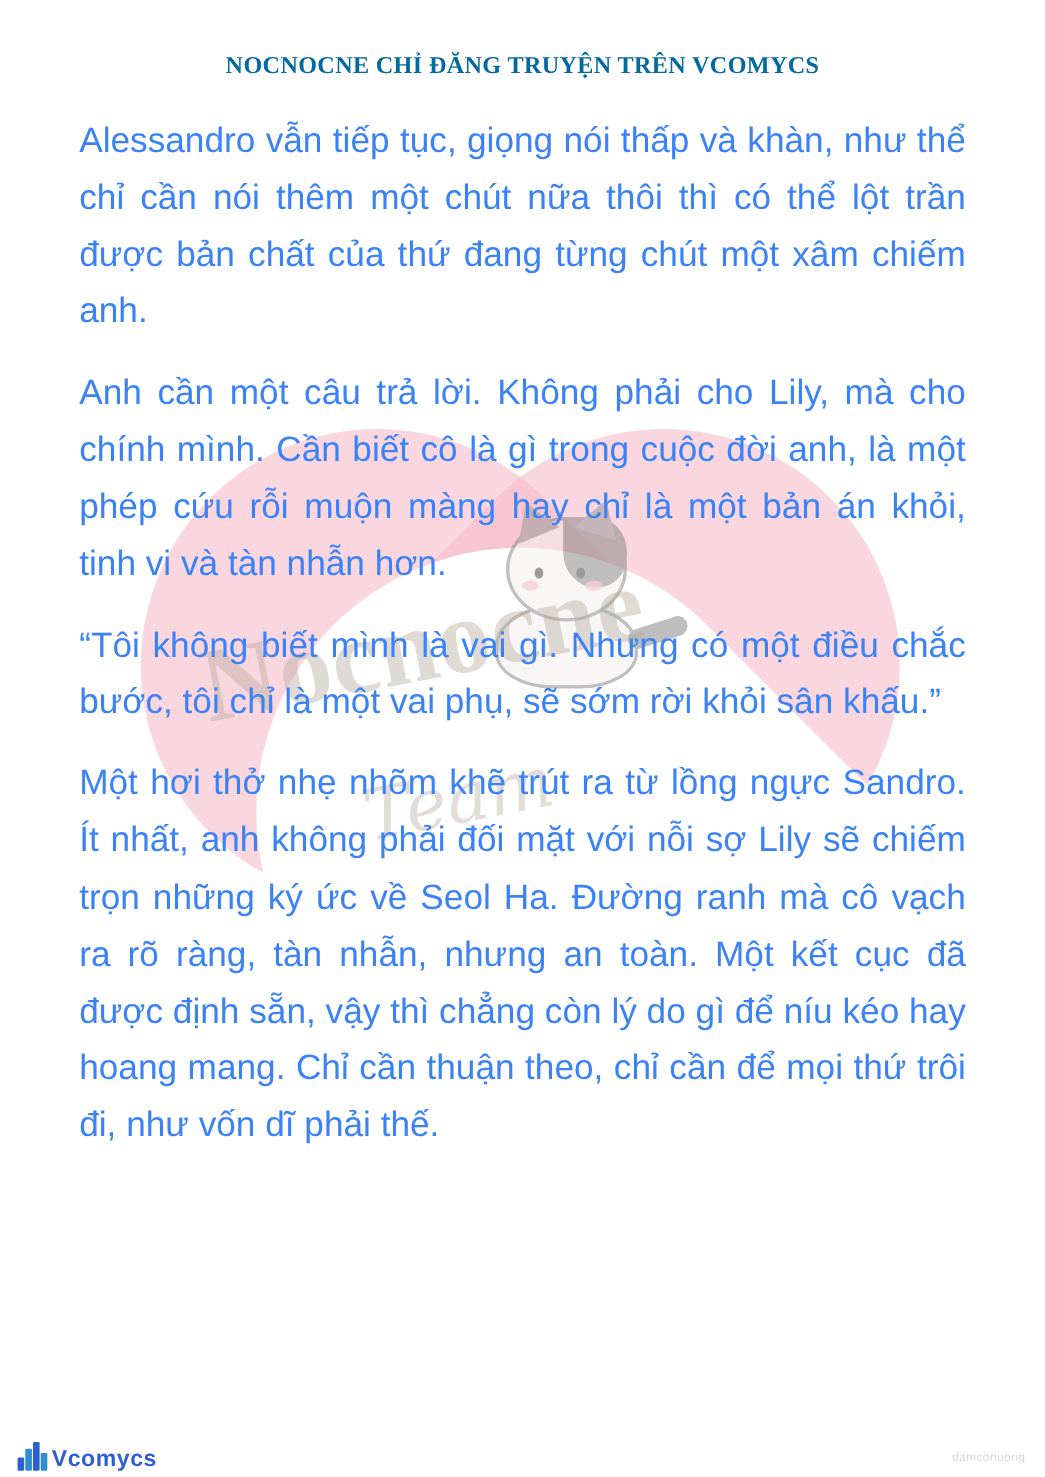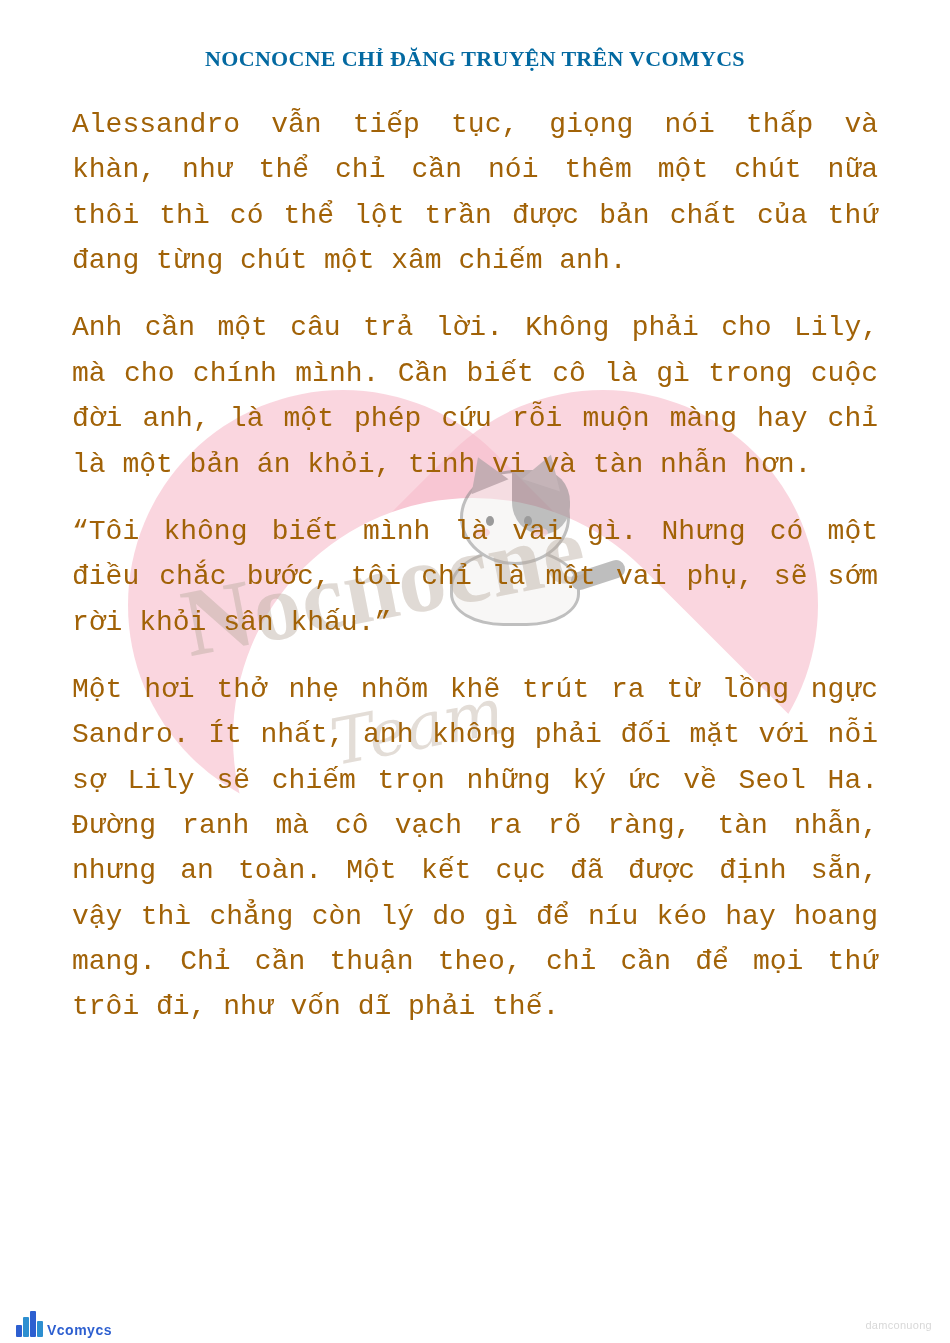--- a/index.html
+++ b/index.html
@@ -195,24 +195,24 @@
     text-align: center;
     font-family: "Liberation Serif", serif;
     font-weight: bold;
     font-size: 22px;
     color: #0369a1;
     letter-spacing: .3px;
     margin-bottom: 30px;
     white-space: nowrap;
   }
   .para {
-    font-family: Liberation Mono, monospace;
-    font-size: 28px;
+    font-family: Liberation Sans, sans-serif;
+    font-size: 32px;
     line-height: 1.62;
-    color: #a16207;
+    color: #3b82f6;
     text-align: justify;
     margin: 0 0 22px 0;
   }
   .para:last-of-type { margin-bottom: 12px; }
 
   
   .footer {
     position: absolute;
     left: 0;
     bottom: 0;
@@ -240,21 +240,21 @@
     background: #2d5fd0;
     border-radius: 1px;
   }
   .logo .mark span:nth-child(1) { left: 0;  height: 12px; }
   .logo .mark span:nth-child(2) { left: 7px; height: 20px; background: #2d8fd0;}
   .logo .mark span:nth-child(3) { left: 14px; height: 26px; background: #2d5fd0;}
   .logo .mark span:nth-child(4) { left: 21px; height: 16px; background: #2d8fd0;}
   .logo .word {
     font-family: "Liberation Sans", sans-serif;
     font-weight: bold;
-    font-size: 14px;
+    font-size: 21px;
     color: #2d5fd0;
     letter-spacing: .5px;
     line-height: 1;
   }
   .footer-note {
     position: absolute;
     right: 18px;
     bottom: 12px;
     font-family: "Liberation Sans", sans-serif;
     font-size: 11px;

